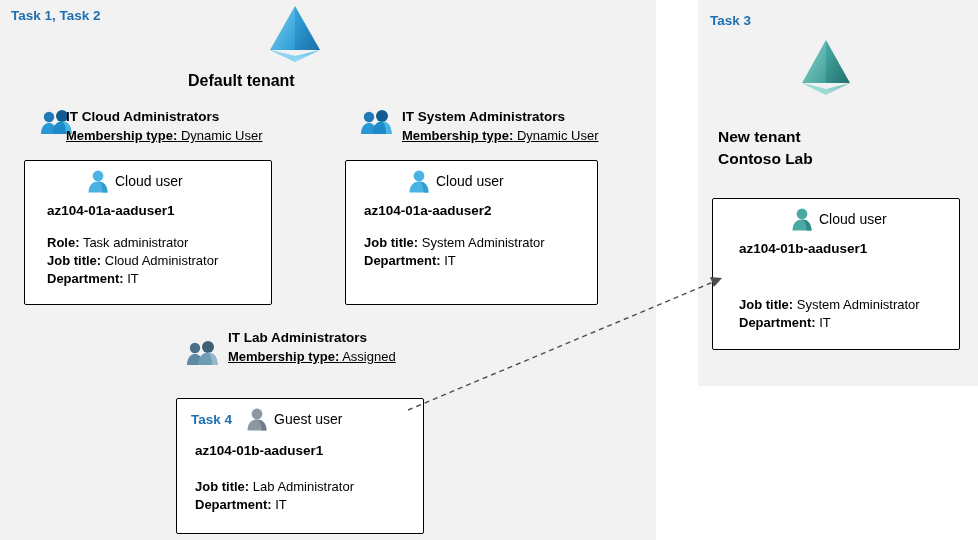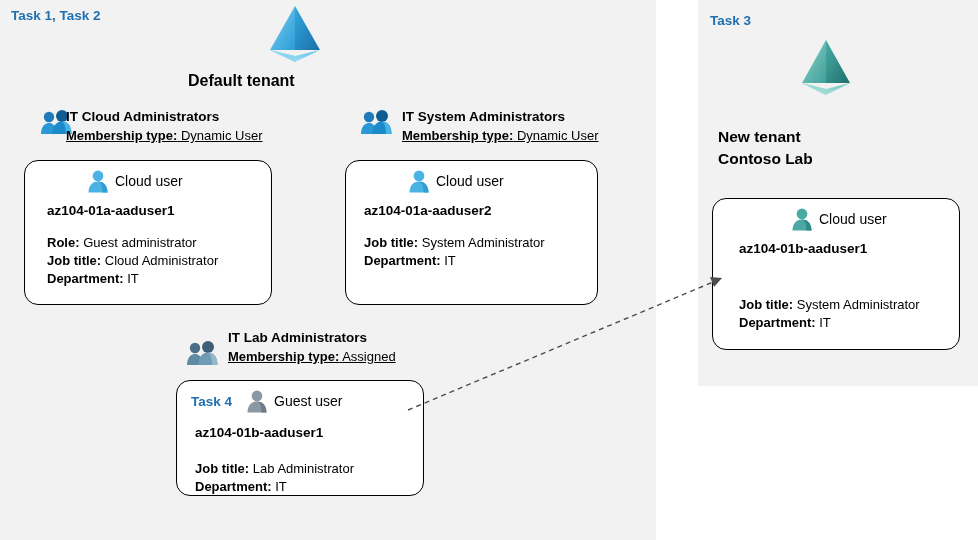--- a/index.html
+++ b/index.html
@@ -85,21 +85,21 @@
     text-decoration: underline;
   }
   .group-header .g-mem b { font-weight: bold; }
   .group-icon {
     position: absolute;
   }
 
   .card {
     position: absolute;
     border: 1.4px solid #000;
-    border-radius: 14px;
+    border-radius: 2px;
     background: #ffffff;
     box-sizing: border-box;
   }
   .card .card-top {
     display: flex;
     align-items: center;
     gap: 6px;
     padding-top: 8px;
   }
   .card .utype {
@@ -220,21 +220,21 @@
           <path d="M1.5 23.5 C1.5 15.5 6.5 12.5 11 12.5 C15.5 12.5 20.5 15.5 20.5 23.5 Z" fill="#4bb3e3"></path>
           <path d="M11 12.5 C15.5 12.5 20.5 15.5 20.5 23.5 L15.5 23.5 C15.5 16 13.5 13.5 11 12.5 Z" fill="#2f9ed2"></path>
         </svg>
       </span>
       <span class="utype">Cloud user</span>
     </div>
     <div class="uname" style="margin:10px 0 0 22px;">az104-01a-aaduser1</div>
     <div style="margin:16px 0 0 22px;">
       <div class="attr">
         <b>Role:</b>
-        <span>Guest administrator</span>
+        <span>Task administrator</span>
       </div>
       <div class="attr">
         <b>Job title:</b>
         <span>Cloud Administrator</span>
       </div>
       <div class="attr">
         <b>Department:</b>
         <span>IT</span>
       </div>
     </div>
@@ -291,21 +291,21 @@
     </svg>
   </div>
   <div class="group-header" style="left:228px; top:330px;">
     <div class="g-name">IT Lab Administrators</div>
     <div class="g-mem">
       <b>Membership type:</b>
       <span>Assigned</span>
     </div>
   </div>
 
-  <div class="card" style="left:176px; top:380px; width:248px; height:116px;">
+  <div class="card" style="left:176px; top:398px; width:248px; height:136px;">
     <div class="card-top" style="padding-left:14px;">
       <span class="task-inline">Task 4</span>
       <span class="person-icon" style="margin-left:8px;">
         <svg width="22" height="24" viewBox="0 0 22 24">
           <circle cx="11" cy="7" r="5.4" fill="#8a98a3"></circle>
           <path d="M1.5 23.5 C1.5 15.5 6.5 12.5 11 12.5 C15.5 12.5 20.5 15.5 20.5 23.5 Z" fill="#8a98a3"></path>
           <path d="M11 12.5 C15.5 12.5 20.5 15.5 20.5 23.5 L15.5 23.5 C15.5 16 13.5 13.5 11 12.5 Z" fill="#6d7c88"></path>
         </svg>
       </span>
       <span class="utype">Guest user</span>

